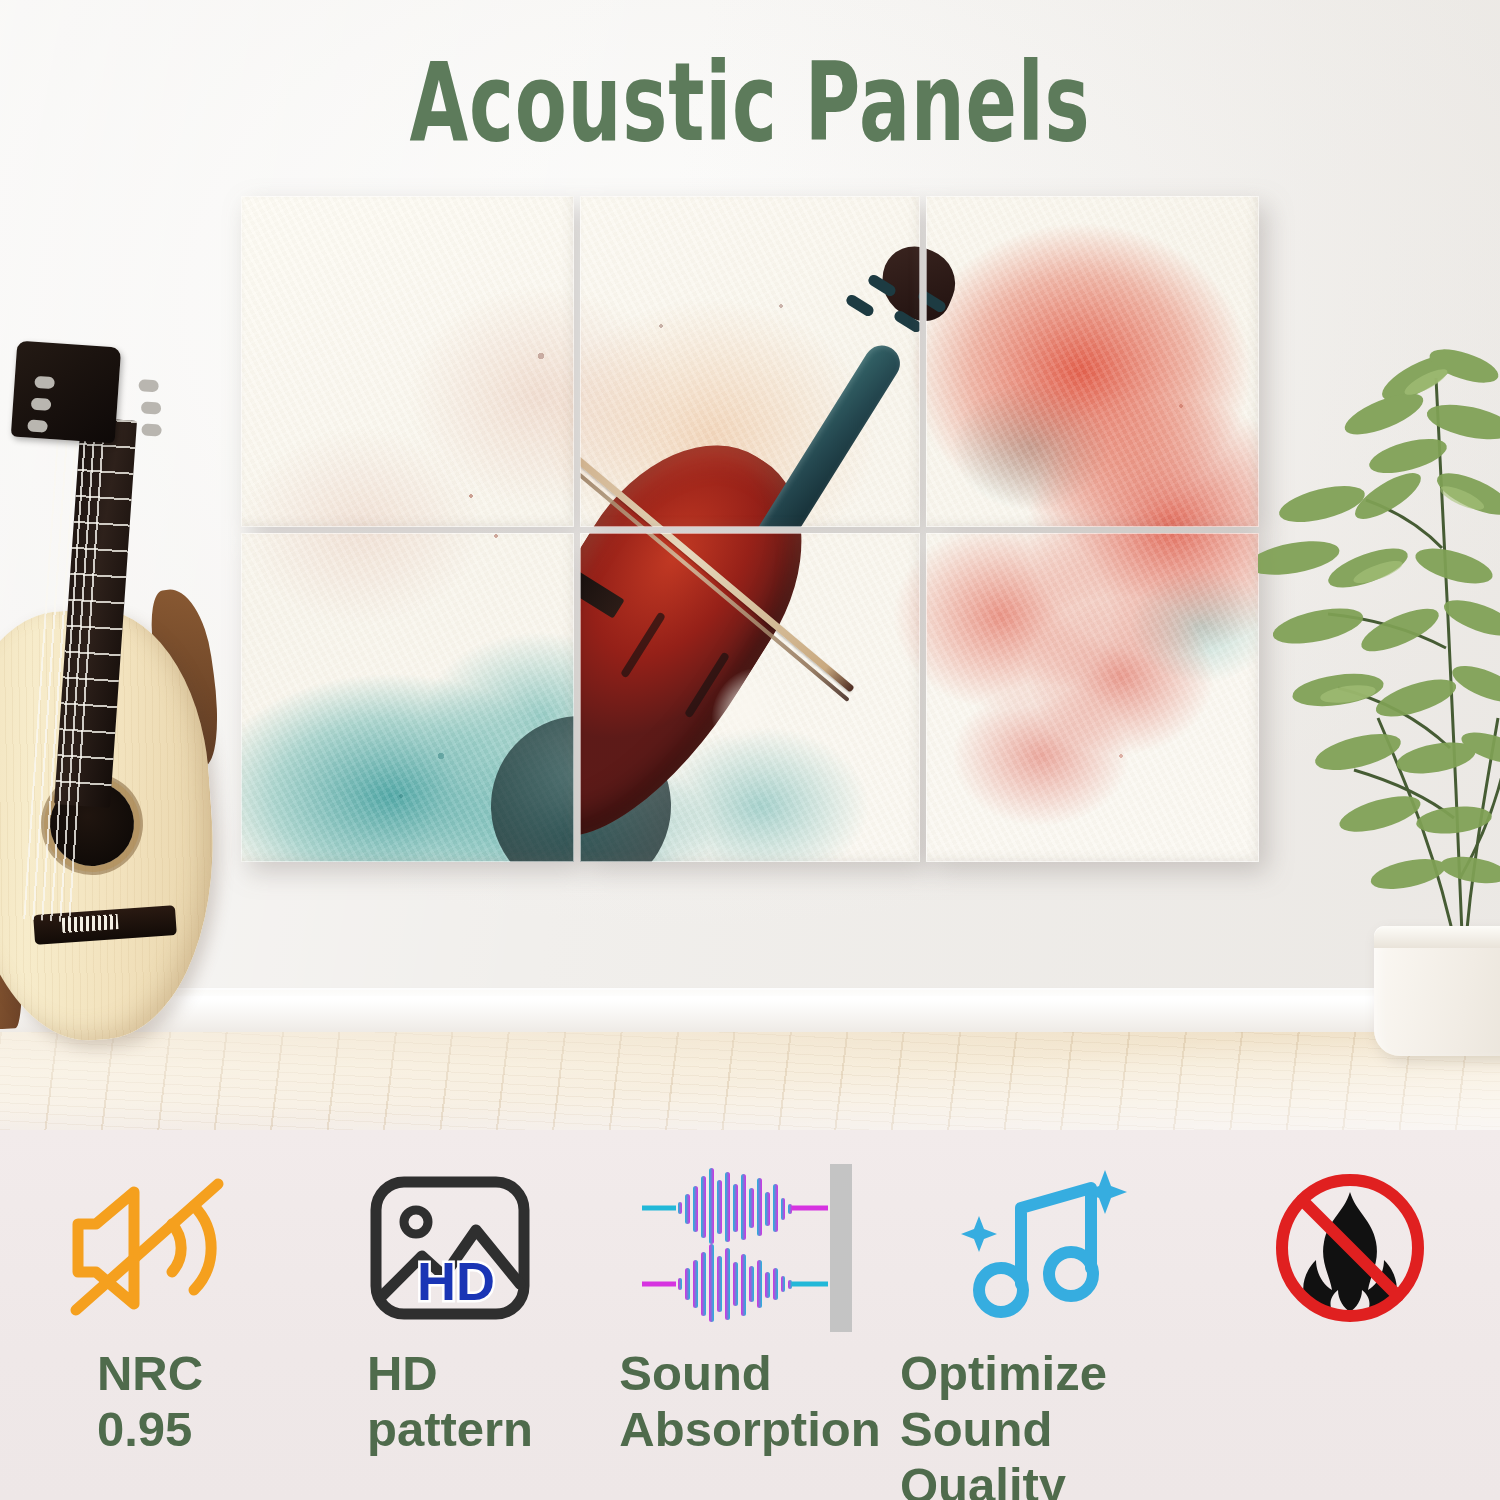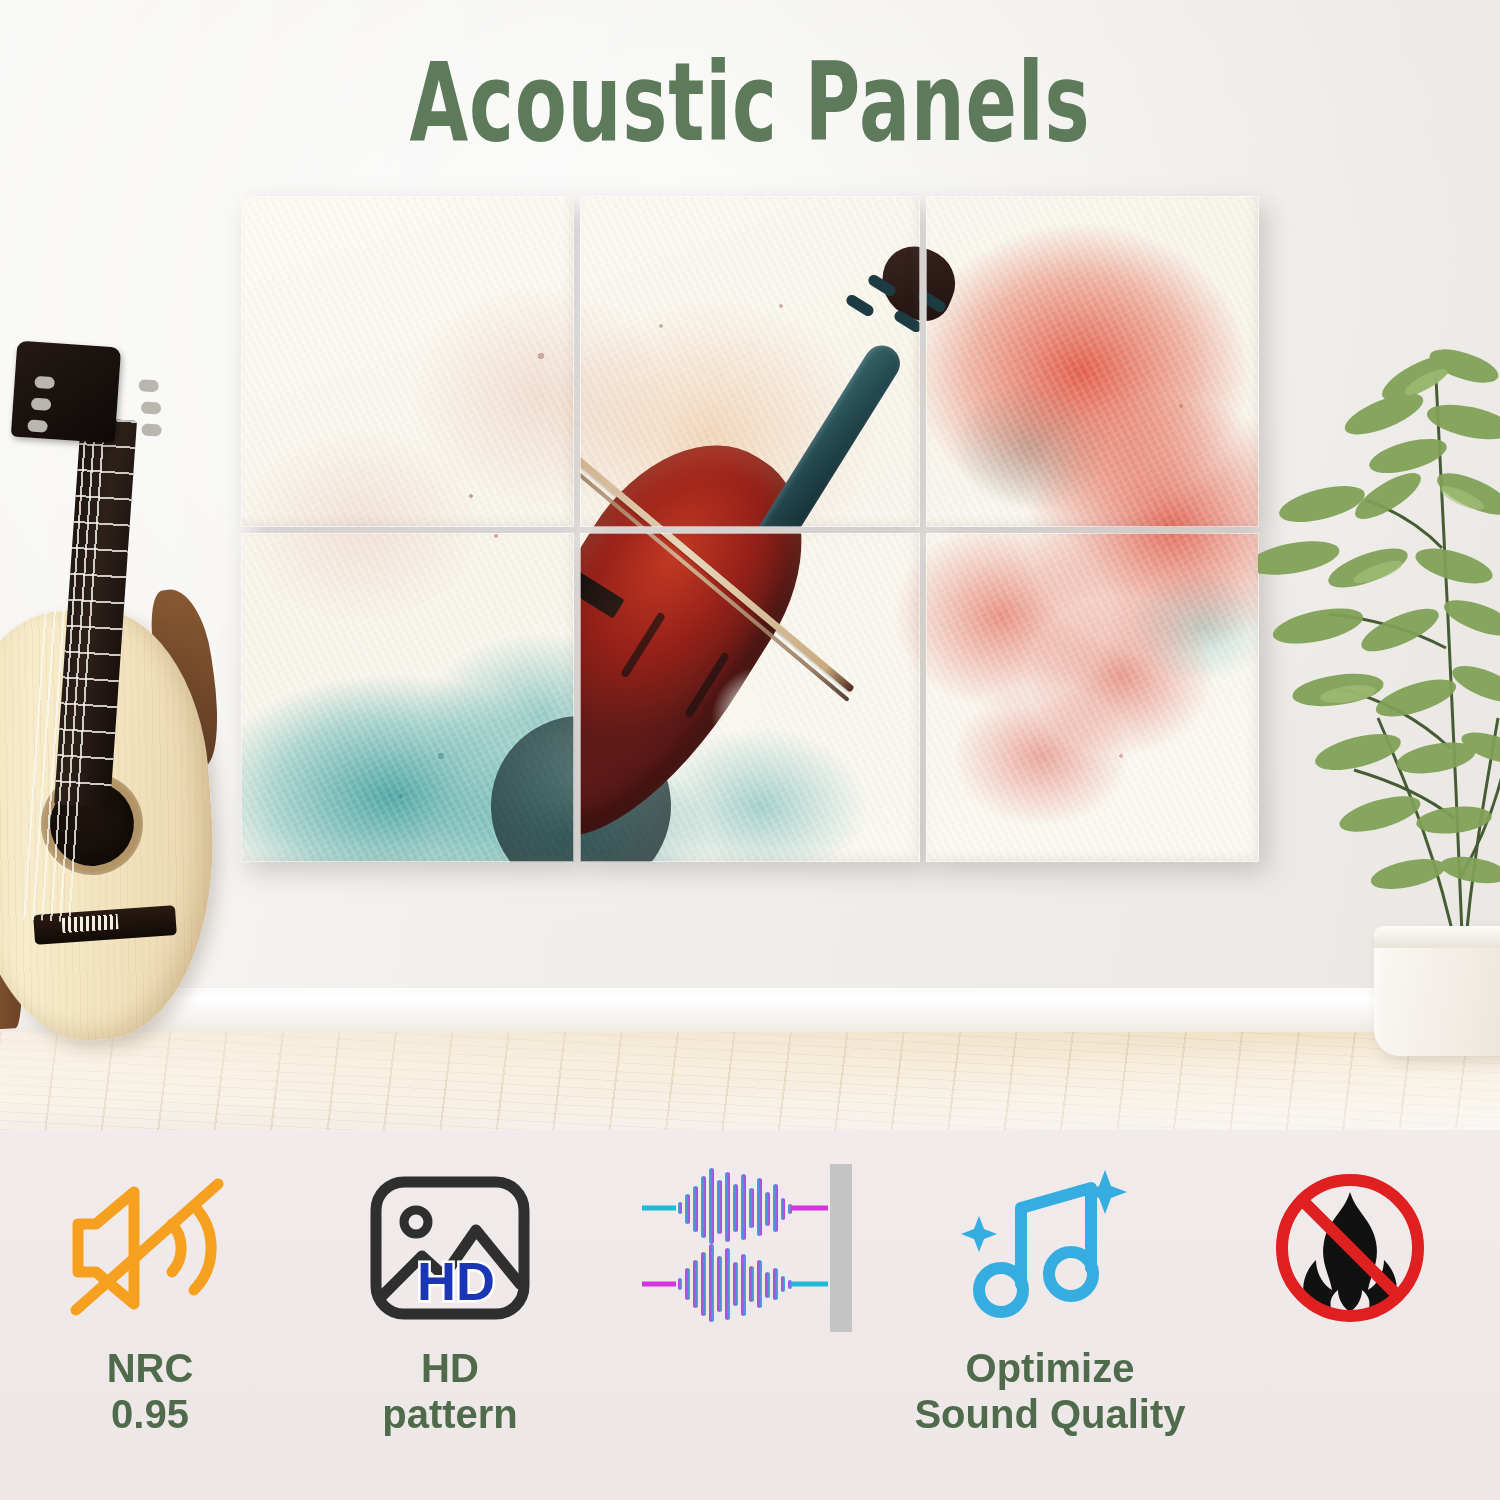--- a/index.html
+++ b/index.html
@@ -269,22 +269,22 @@
     position:absolute;left:0;top:1130px;width:1500px;height:370px;
     background:linear-gradient(180deg,#f2ebeb 0%,#efe8e8 60%,#eee7e7 100%);
     display:flex;align-items:flex-start;
   }
   .fcol{
     flex:1 1 0;display:flex;flex-direction:column;align-items:center;
     padding-top:34px;
   }
   .ficon{height:168px;display:flex;align-items:center;justify-content:center;}
   .flabel{
-    margin-top:14px;text-align:center;
-    font-weight:bold;font-size:40px;line-height:1.14;color:#4f6b4c;
+    margin-top:14px;
+    font-weight:bold;font-size:49px;line-height:1.14;color:#4f6b4c;
     white-space:pre-line;
   }
 </style>
 </head>
 <body>
 
 <div id="root">
 
   <div class="scene">
     <div class="wall"></div>
@@ -516,20 +516,22 @@
             <rect x="125" y="108" width="5" height="26" rx="2.5"></rect>
             <rect x="133" y="104" width="5" height="32" rx="2.5"></rect>
             <rect x="141" y="112" width="4" height="16" rx="2"></rect>
             <rect x="148" y="116" width="4" height="9" rx="2"></rect>
           </g>
           <line x1="152" y1="120" x2="188" y2="120" stroke="#22b8d8" stroke-width="5"></line>
 
           <rect x="190" y="0" width="22" height="168" fill="#c4c4c4"></rect>
         </svg>
       </div>
+      <div class="flabel">Sound
+Absorption</div>
     </div>
 
     <div class="fcol">
       <div class="ficon">
         <svg width="190" height="168" viewBox="0 0 190 168">
           <g fill="none" stroke="#36ade0" stroke-width="12" stroke-linejoin="round" stroke-linecap="round">
             <path d="M66 120 L66 44 L136 24 L136 104"></path>
             <circle cx="46" cy="126" r="22"></circle>
             <circle cx="116" cy="110" r="22"></circle>
           </g>

